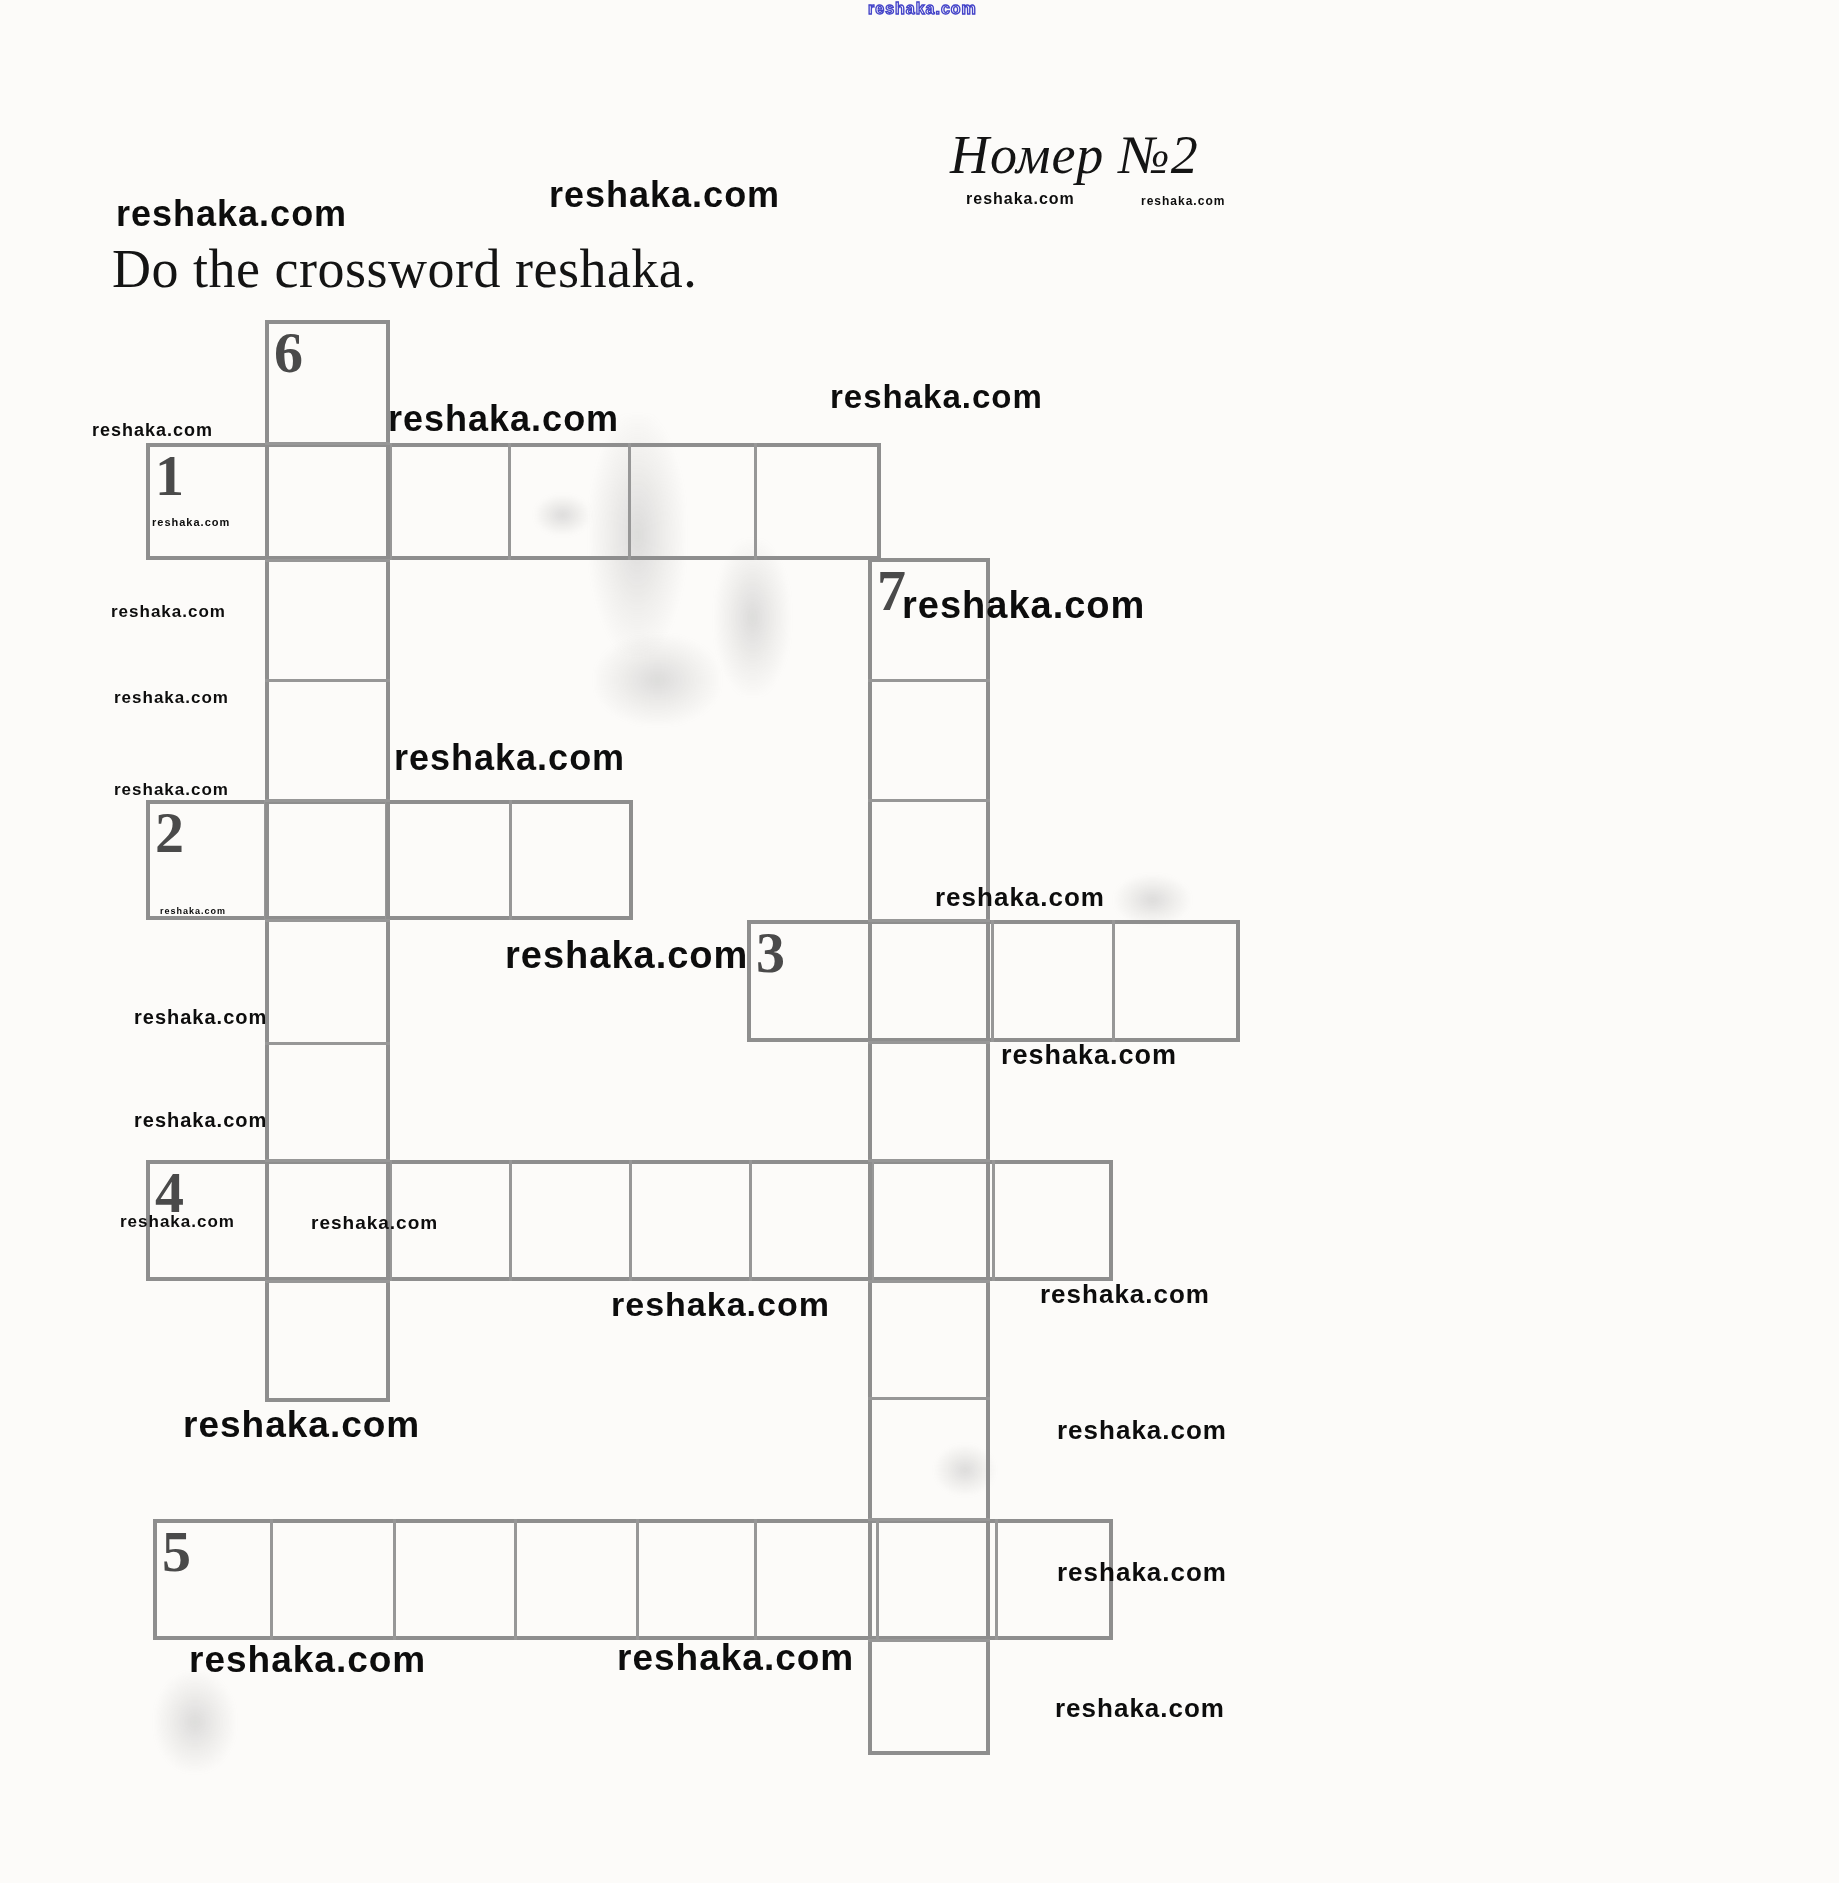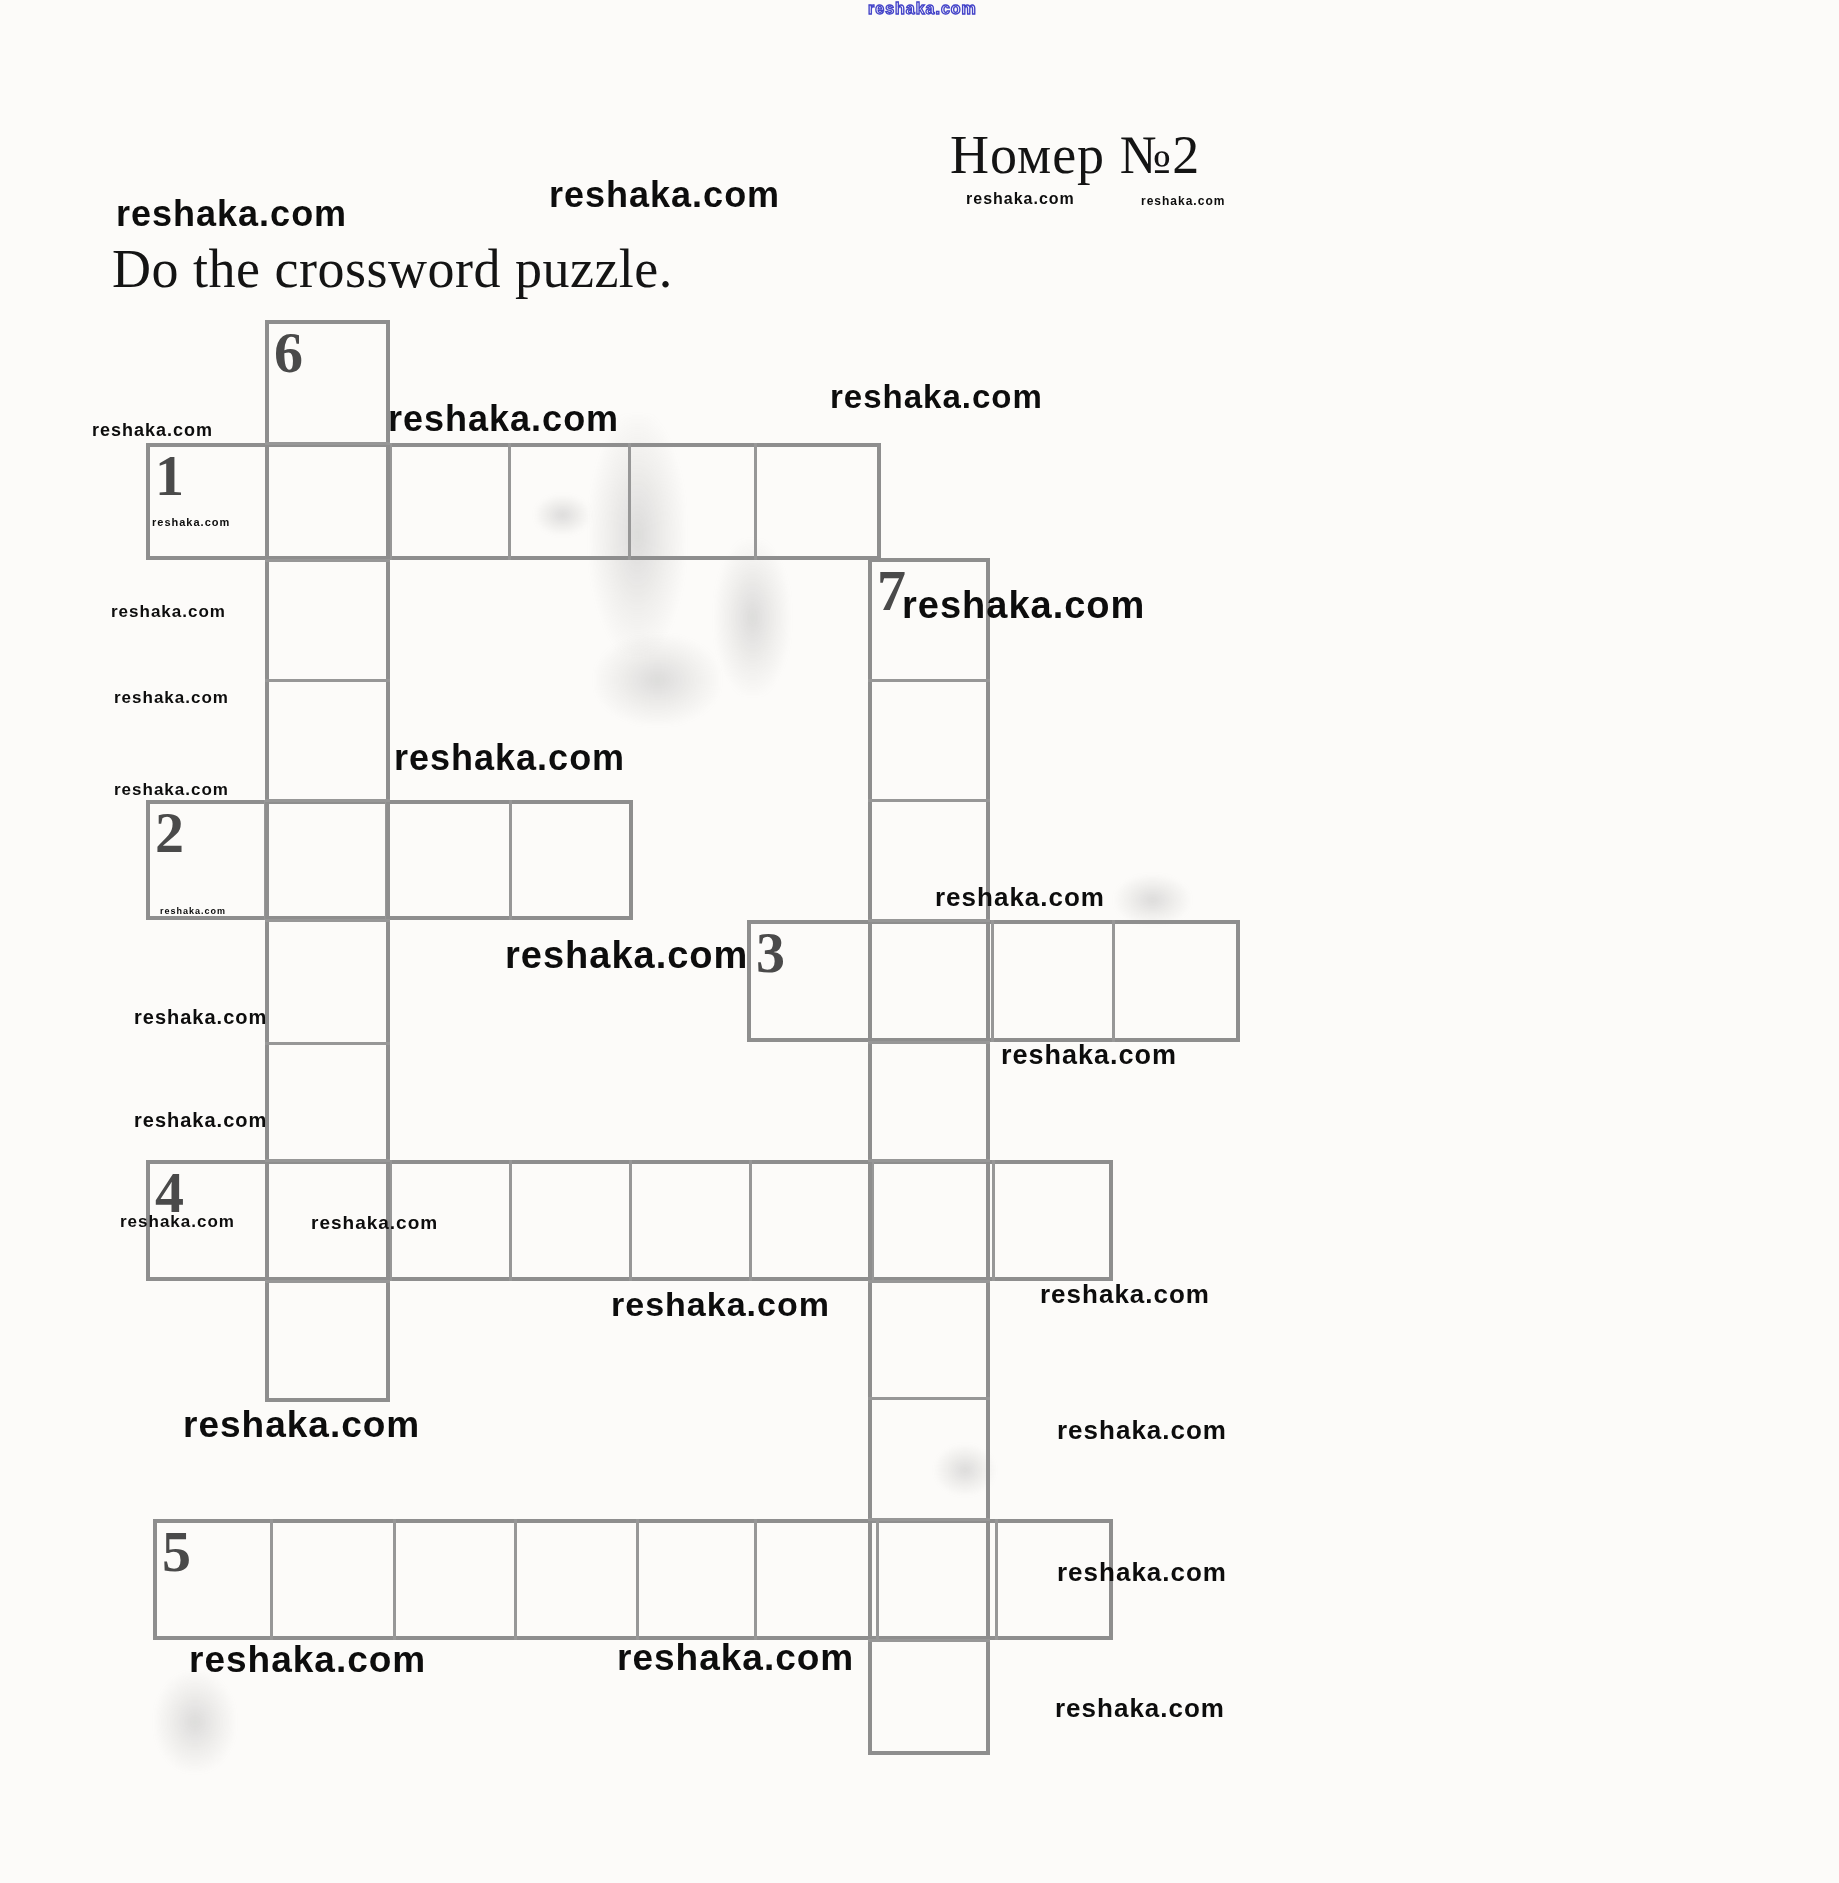--- a/index.html
+++ b/index.html
@@ -7,21 +7,21 @@
     position:relative;
     width:1839px;height:1883px;
     background:var(--paper,#fcfbf9);
     font-family:"Liberation Sans",sans-serif;
     overflow:hidden;
   }
   .title{
     position:absolute;left:950px;top:126px;
     font-family:"Liberation Serif",serif;
     font-size:54px;line-height:1.1;color:var(--ink,#141414);
-    letter-spacing:1px;white-space:nowrap;
+    letter-spacing:1px;white-space:nowrap;font-style:italic;
   }
   .instruction{
     position:absolute;left:112px;top:240px;
     font-family:"Liberation Serif",serif;
     font-size:54px;line-height:1.1;color:var(--ink,#141414);
     letter-spacing:0.5px;white-space:nowrap;
   }
   .slot{
     position:absolute;
     border:4px solid var(--grid,#8e8e8e);
@@ -58,21 +58,21 @@
     background:radial-gradient(ellipse at center, rgba(110,110,110,0.22) 0%, rgba(140,140,140,0.10) 45%, rgba(160,160,160,0) 75%);
     filter:blur(2px);
     pointer-events:none;
   }
 </style>
 </head>
 <body>
 
 <div class="page" style="--paper: #fcfbf9; --ink: #141414; --grid: #8e8e8e; --div: #979797; --numeral: #4a4a4a; --wmcolor: #0d0d0d; --wmblue: #4343c8;">
   <div class="title">Номер №2</div>
-  <div class="instruction">Do the crossword puzzle.</div>
+  <div class="instruction">Do the crossword reshaka.</div>
   <div id="artifacts">
       <div class="smudge" style="left: 590px; top: 415px; width: 95px; height: 240px;"></div>
       <div class="smudge" style="left: 715px; top: 540px; width: 75px; height: 155px;"></div>
       <div class="smudge" style="left: 595px; top: 635px; width: 125px; height: 90px;"></div>
       <div class="smudge" style="left: 535px; top: 495px; width: 55px; height: 40px;"></div>
       <div class="smudge" style="left: 1115px; top: 875px; width: 75px; height: 50px;"></div>
       <div class="smudge" style="left: 935px; top: 1445px; width: 60px; height: 50px;"></div>
       <div class="smudge" style="left: 155px; top: 1672px; width: 80px; height: 100px;"></div>
     </div>
   <div id="puzzle">

